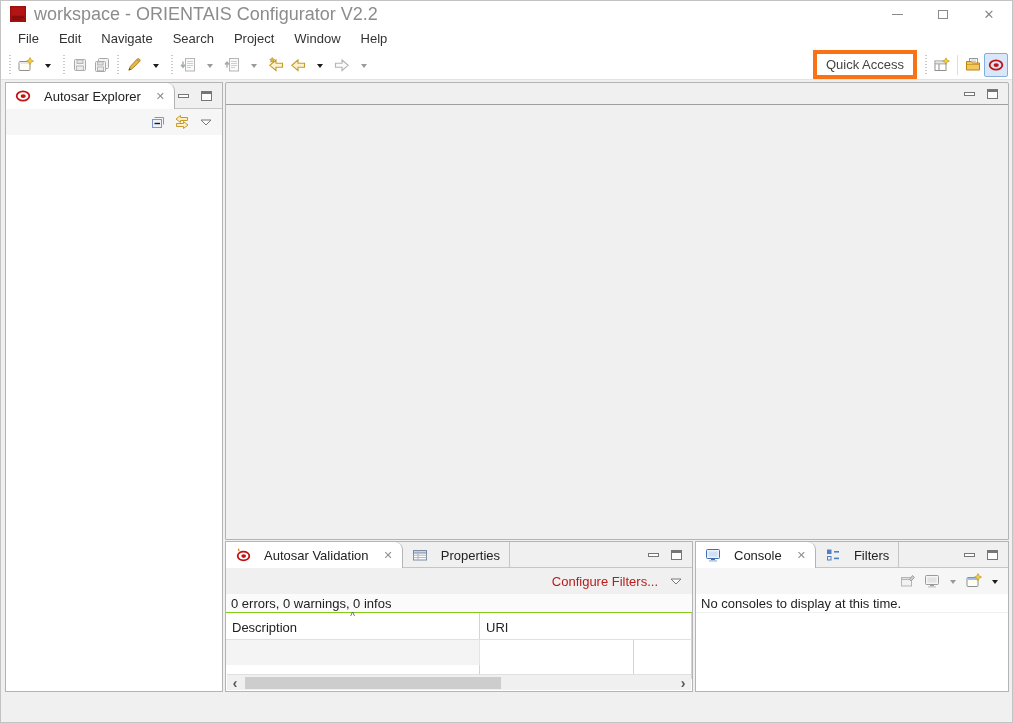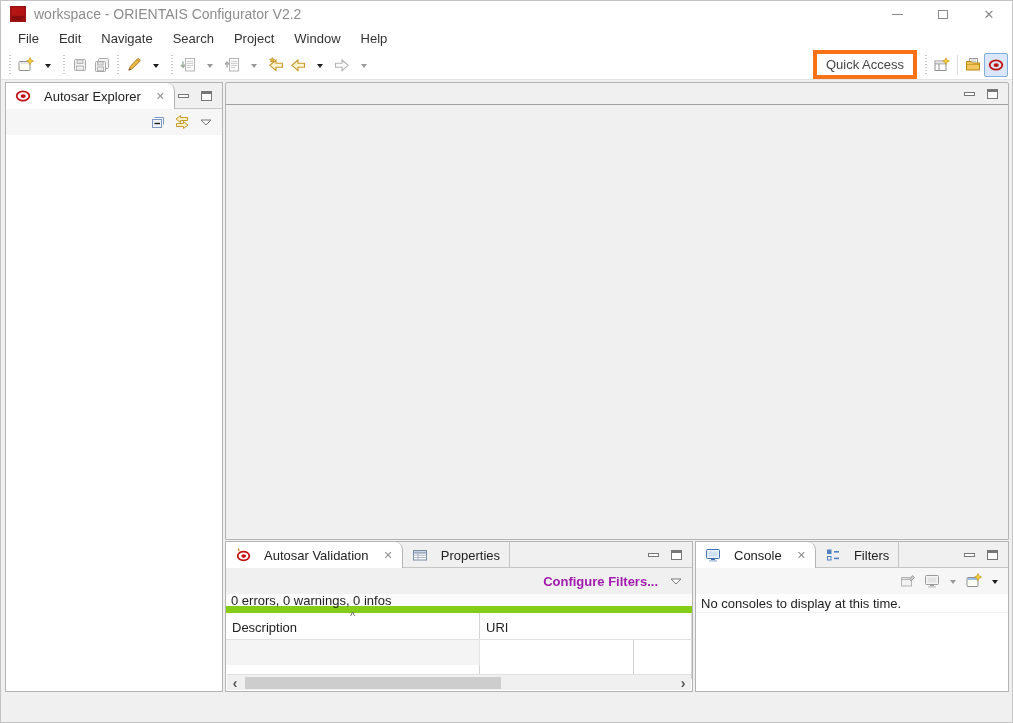--- a/index.html
+++ b/index.html
@@ -5,21 +5,21 @@
   * { margin:0; padding:0; box-sizing:border-box; }
   html,body { background:#dcdcdc; }
   body { font-family:"Liberation Sans", sans-serif; }
   #window {
     position:relative; width:1013px; height:723px; background:#f0f0f0;
     border:1px solid #c3c3c3; overflow:hidden; font-size:13px; color:#222;
   }
   
   .titlebar { height:26px; background:#fff; display:flex; align-items:center; }
   .appicon { width:16px; height:16px; margin:0 8px 0 9px; flex:0 0 auto; }
-  .wtitle { color:#8c8c8c; font-size:14px; }
+  .wtitle { color:#8c8c8c; font-size:18px; }
   .wctrls { margin-left:auto; display:flex; height:100%; }
   .wbtn { width:46px; height:26px; display:flex; align-items:center; justify-content:center; cursor:default; }
   .wmin { width:11px; height:0; border-top:1px solid #8a8a8a; display:block; }
   .wmax { width:10px; height:9px; border:1px solid #8a8a8a; display:block; }
   .wclose { color:#8a8a8a; font-size:13px; line-height:1; }
   
   .menubar { height:23px; background:#fff; display:flex; align-items:center; padding-left:7px; }
   .menuitem { padding:3px 10px; color:#333; }
   
   .toolbar { height:30px; background:#fff; border-bottom:1px solid #e3e3e3; display:flex; align-items:center; padding:0 4px; }
@@ -48,22 +48,22 @@
   .viewbar { height:26px; display:flex; align-items:center; justify-content:flex-end; gap:8px; padding:0 8px; background:#f6f6f6; }
   
   #explorer { left:4px; top:1px; width:218px; bottom:0; }
   #explorer .body { position:absolute; top:53px; left:0; right:0; bottom:0; background:#fff; }
   
   #editor { left:224px; top:1px; right:3px; height:458px; background:#f0f0f0; border-radius:2px 2px 0 0; }
   .edheader { height:22px; border-bottom:1px solid #9e9e9e; display:flex; align-items:center; }
   
   #validation { left:224px; top:460px; width:468px; bottom:0; }
   .filterrow { height:26px; background:#f0f0f0; display:flex; align-items:center; justify-content:flex-end; gap:10px; padding:0 8px; }
-  .filterlabel { color:#a21caf;font-weight:bold; }
-  .summaryrow { height:19px; background:#fbfbfb; border-bottom:7px solid #84cc16; display:flex; align-items:center; padding:0 5px; }
+  .filterlabel { color:#b91c1c; }
+  .summaryrow { height:19px; background:#fbfbfb; border-bottom:1px solid #84cc16; display:flex; align-items:center; padding:0 5px; }
   .vtable { position:relative; }
   .vhead { display:flex; height:27px; border-bottom:1px solid #e0e0e0; background:#fff; }
   .vhead .cell { display:flex; align-items:flex-end; padding:0 6px 4px 6px; border-right:1px solid #d4d4d4; position:relative; }
   .sortcaret { position:absolute; top:-2px; left:50%; transform:translateX(-50%); font-size:10px; color:#555; }
   .col0 { width:254px; } .col1 { width:154px; } .col2 { flex:1; }
   .vrow { display:flex; }
   .vrow.odd  { height:25px; background:#f4f4f4; }
   .vrow.even { height:14px; background:#fff; }
   .vrow .cell { border-right:1px solid #e4e4e4; height:100%; }
   .vrow.odd .cell.col1, .vrow.odd .cell.col2 { background:#fff; border-right:1px solid #d4d4d4; }

